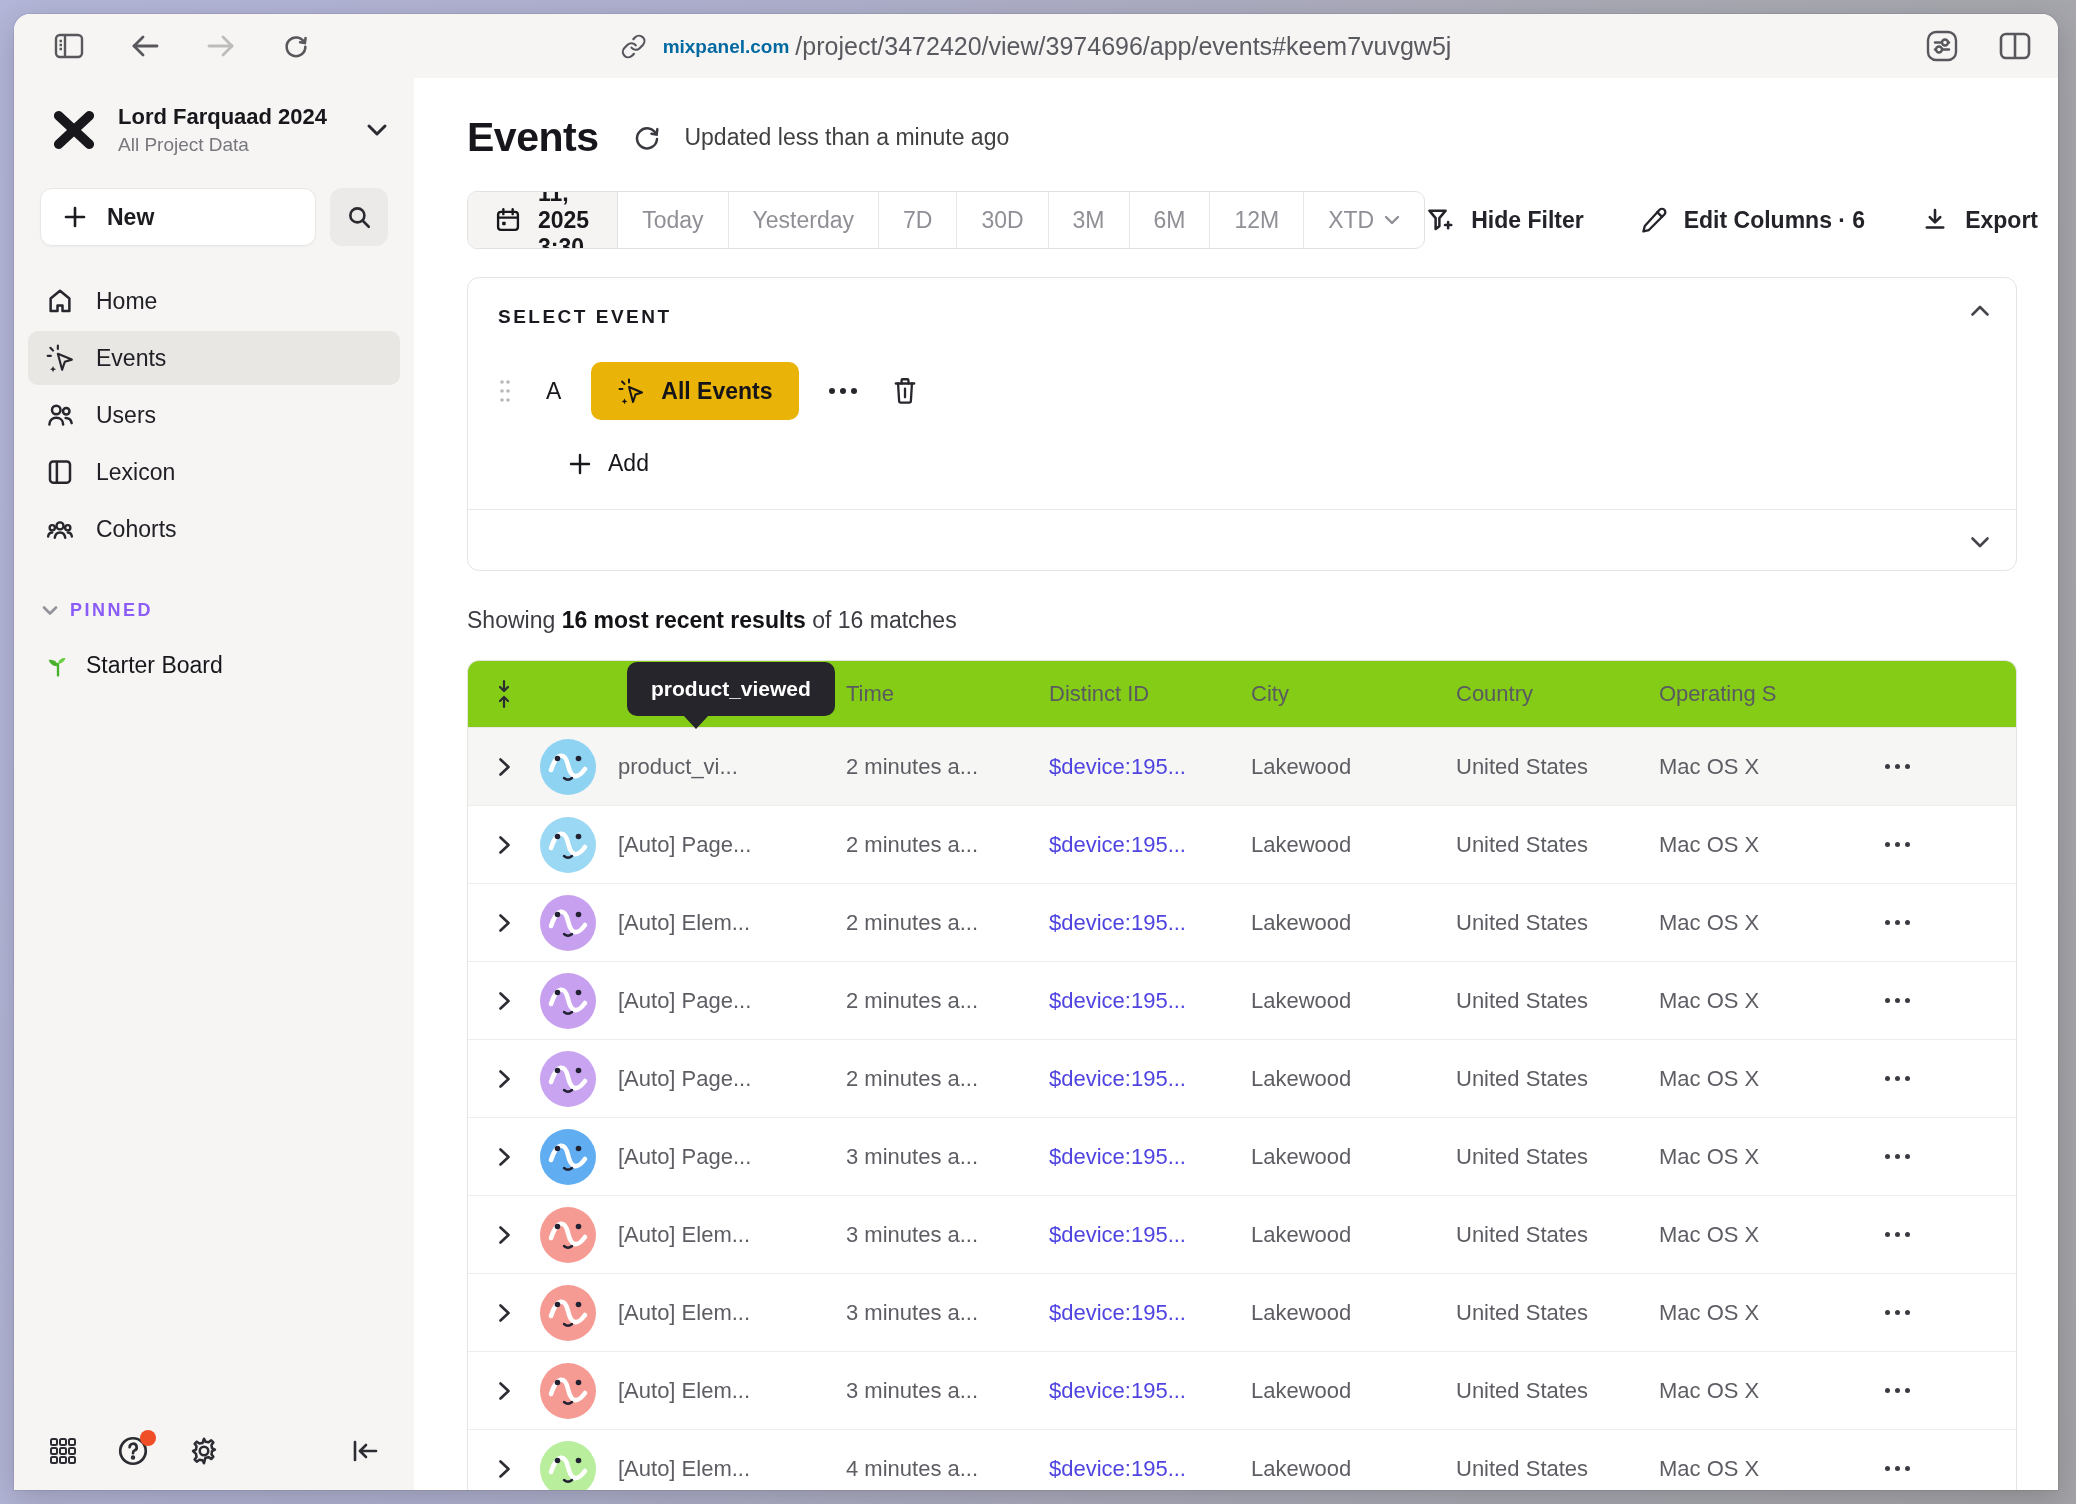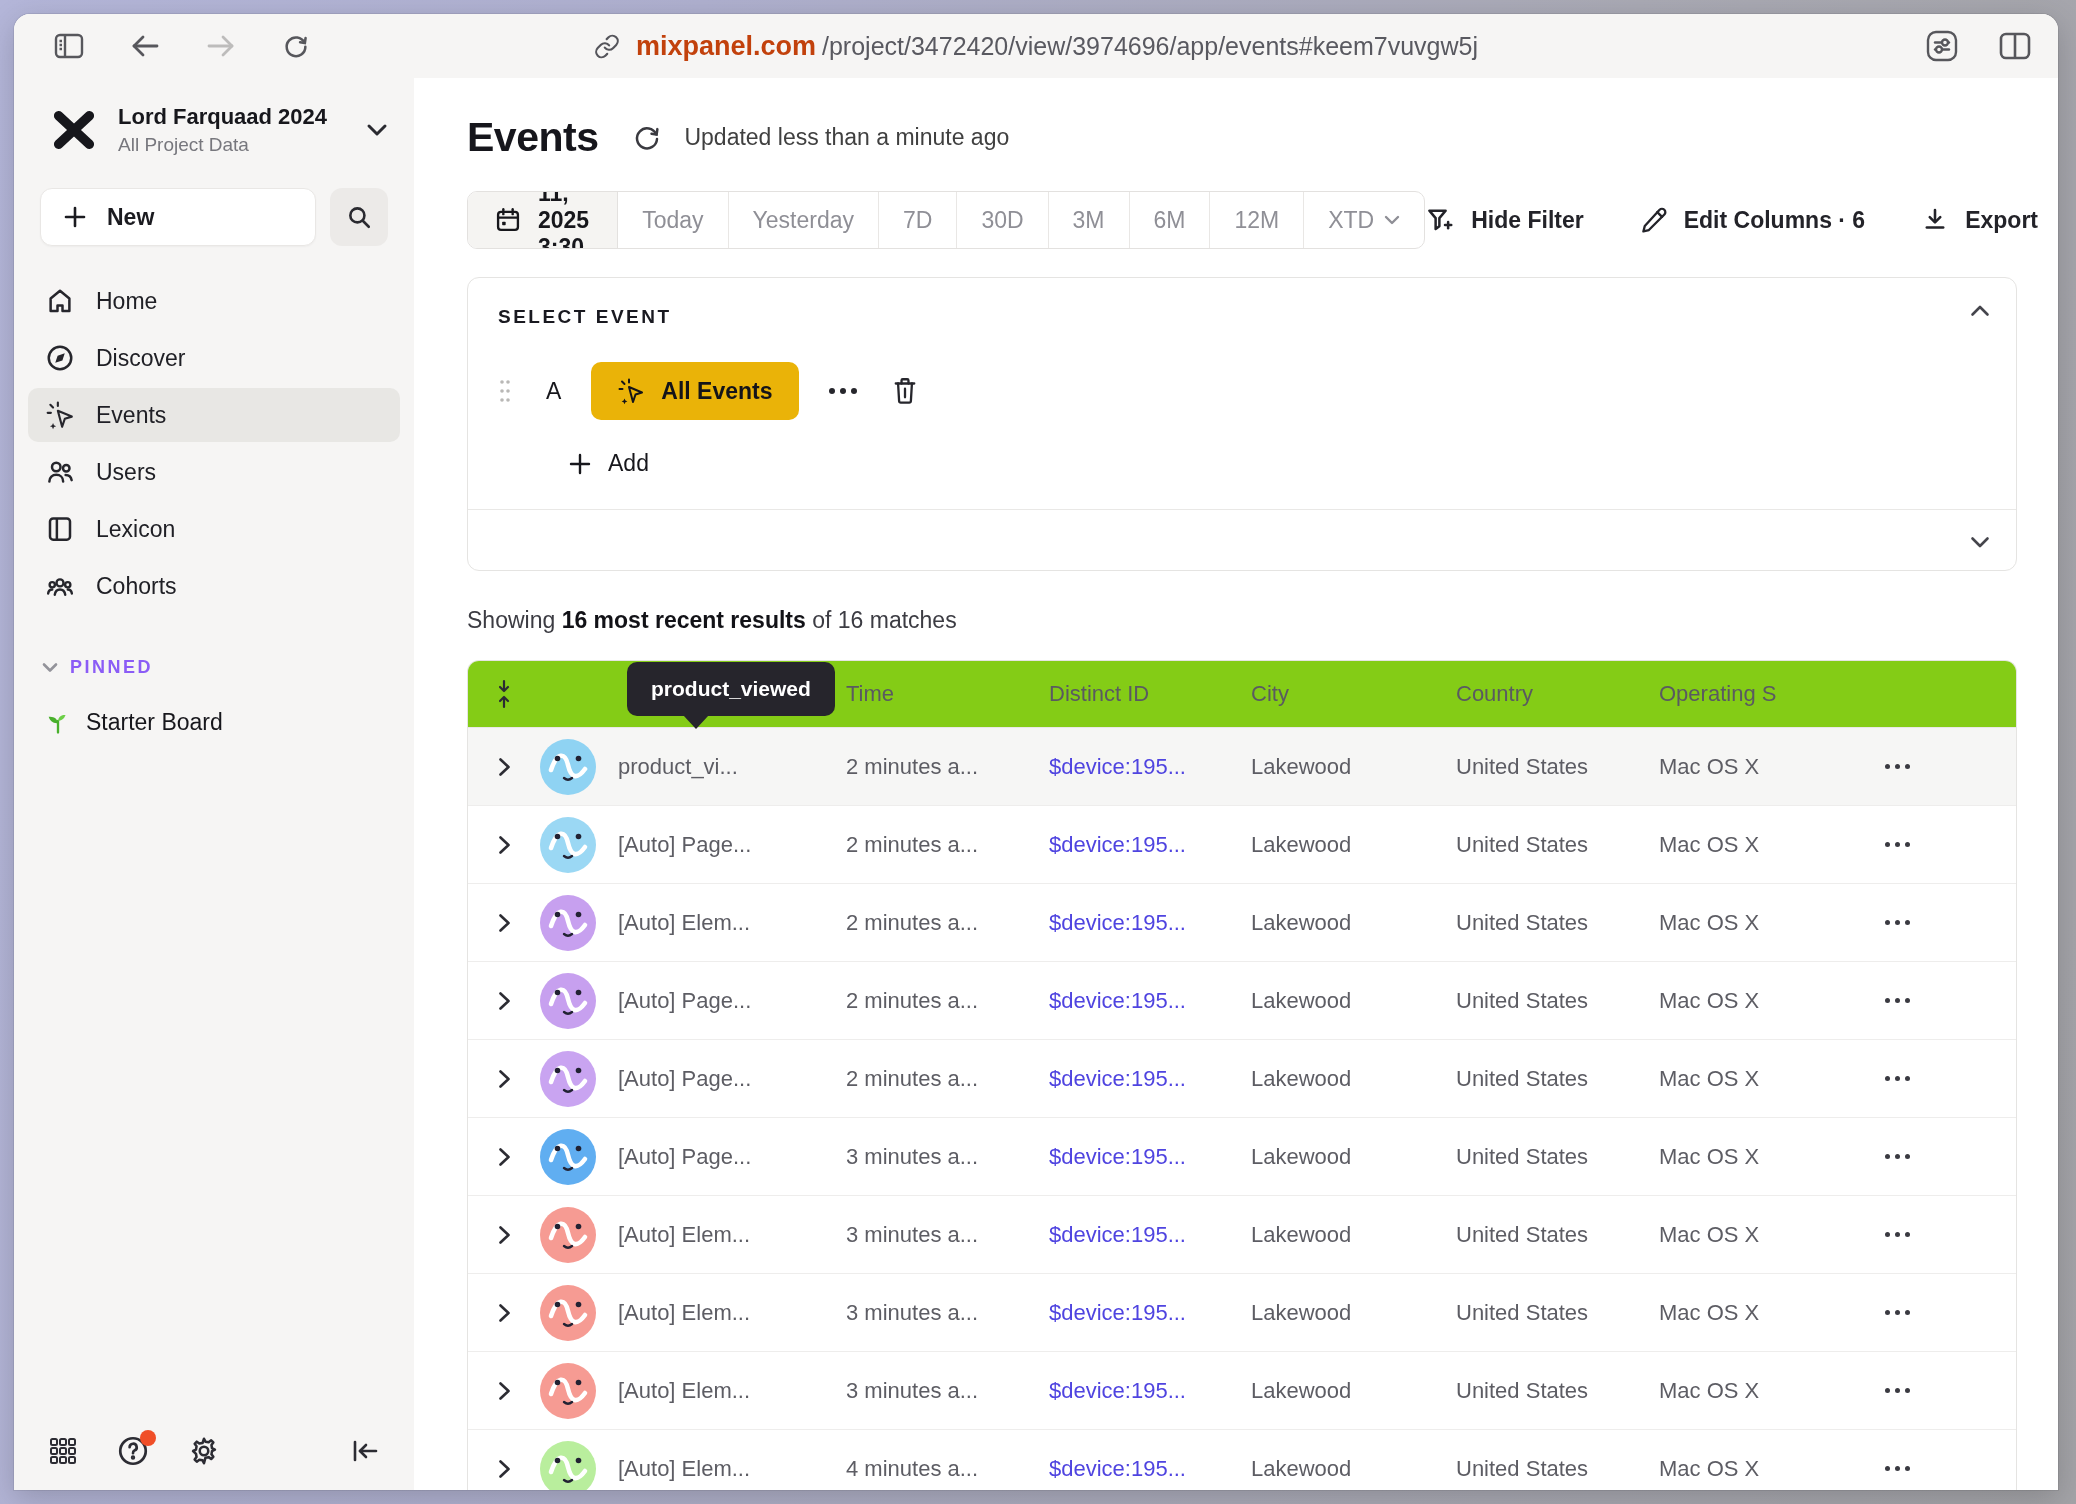--- a/index.html
+++ b/index.html
@@ -15,21 +15,21 @@
     box-shadow: 0 0 0 1px rgba(0,0,0,.07), 0 8px 30px rgba(0,0,0,.18);
   }
   
   .chrome { height:64px; background:#f6f5f4; display:flex; align-items:center; position:relative; }
   .chrome .nav-icons { display:flex; align-items:center; gap:46px; margin-left:40px; }
   .icon { display:inline-flex; align-items:center; justify-content:center; color:#57575c; }
   .icon svg { display:block; }
   .icon.disabled { color:#bdbcbb; }
   .urlbar { position:absolute; left:50%; top:50%; transform:translate(-50%,-50%);
     display:flex; align-items:center; gap:16px; color:#55555b; }
-  .urlbar .host { font-weight:700; color:#c2410c; font-size:27px; }
+  .urlbar .host { font-weight:700; color:#0369a1; font-size:19px; }
   .urlbar .path { color:#595960; font-size:25px; }
   .chrome .right-icons { position:absolute; right:26px; display:flex; gap:38px; align-items:center; }
   
   .app { display:flex; height:1412px; }
   .sidebar { width:400px; flex:none; background:#f6f5f4; position:relative; }
   .main { flex:1; background:#fff; position:relative; overflow:hidden; padding:0 20px 0 53px; }
   
   .workspace { display:flex; align-items:center; padding:26px 26px 10px 34px; gap:18px; }
   .ws-text { flex:1; min-width:0; }
   .ws-name { font-size:22px; font-weight:700; color:#17171c; }
@@ -219,29 +219,20 @@
 
       <div class="nav">
         <div class="nav-item">
           <span class="icon">
             <svg width="30" height="30" viewBox="0 0 24 24" fill="none" stroke="currentColor" stroke-width="2" stroke-linecap="round" stroke-linejoin="round">
                 <path d="M4.5 20 V10 L12 3.8 19.5 10 V20 H14 v-4.5 h-4 V20 Z"></path>
               </svg>
           </span>
           <span>Home</span>
         </div>
-        <div class="nav-item">
-          <span class="icon">
-            <svg width="30" height="30" viewBox="0 0 24 24" fill="none" stroke="currentColor" stroke-width="2" stroke-linecap="round" stroke-linejoin="round">
-                <circle cx="12" cy="12" r="9"></circle>
-                <polygon points="15.8 8.2 13.9 13.9 8.2 15.8 10.1 10.1" fill="currentColor" stroke="none"></polygon>
-              </svg>
-          </span>
-          <span>Discover</span>
-        </div>
         <div class="nav-item active">
           <span class="icon">
             <svg width="30" height="30" viewBox="0 0 28 28" fill="none" stroke="currentColor" stroke-width="2" stroke-linecap="round" stroke-linejoin="round">
               <path d="M12 10 L25 15.5 18.5 17.5 16 25 Z"></path>
               <line x1="5" y1="4.5" x2="7.5" y2="7"></line>
                 <line x1="12" y1="2.5" x2="12" y2="5.5"></line>
                 <line x1="2.5" y1="12" x2="5.5" y2="12"></line>
               <path d="M7.5 21.5 l.9 2 2 .9 -2 .9 -.9 2 -.9 -2 -2 -.9 2 -.9 Z" fill="currentColor" stroke="none"></path>
             </svg>
           </span>

